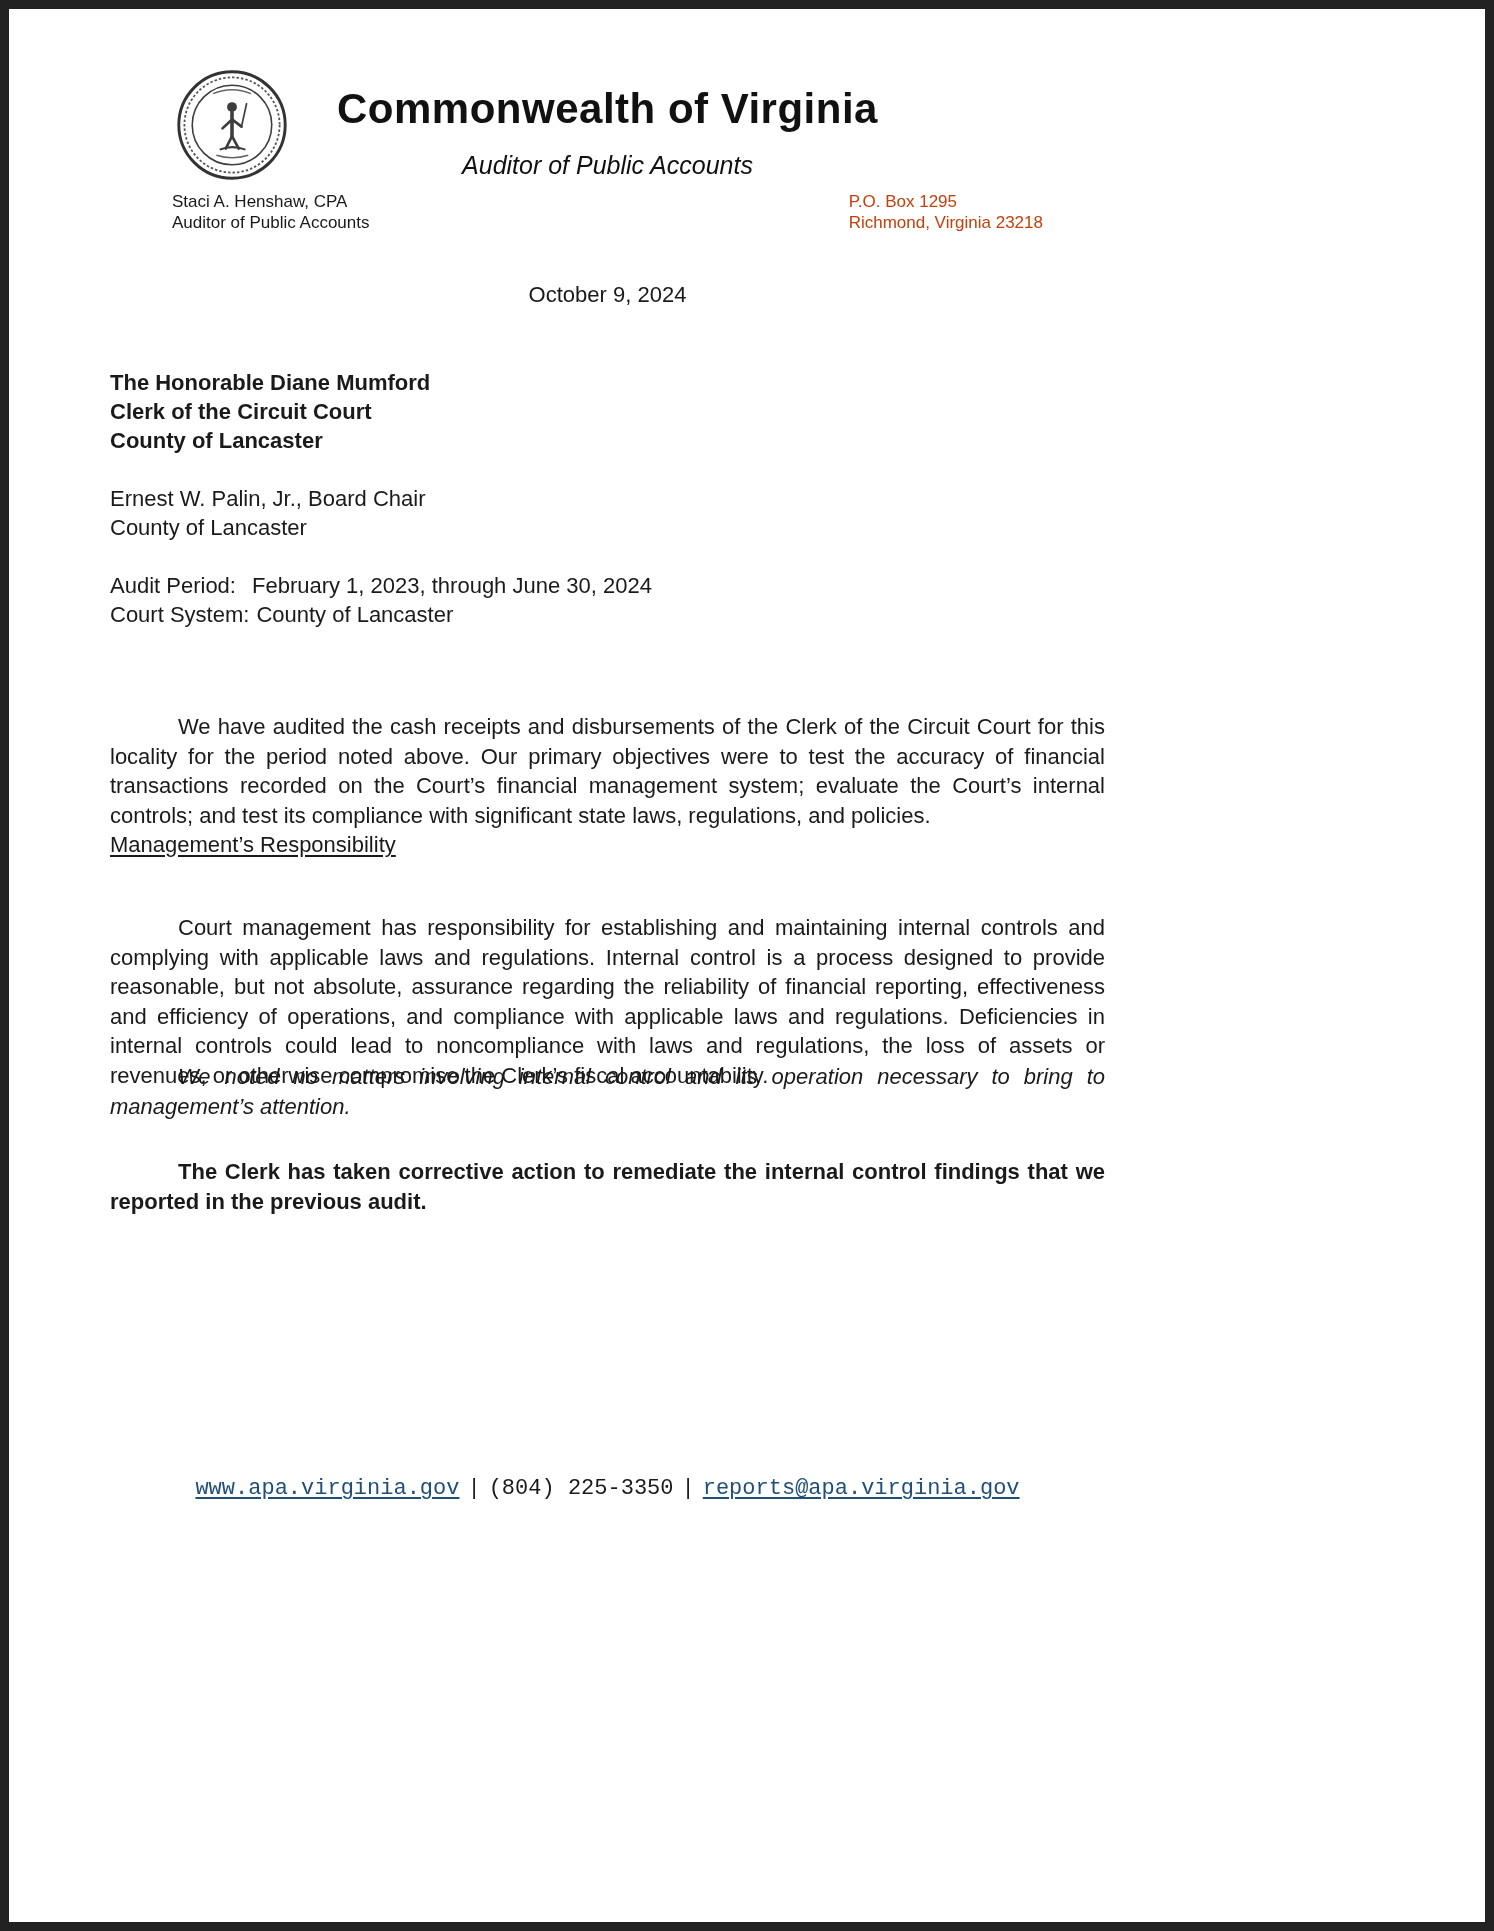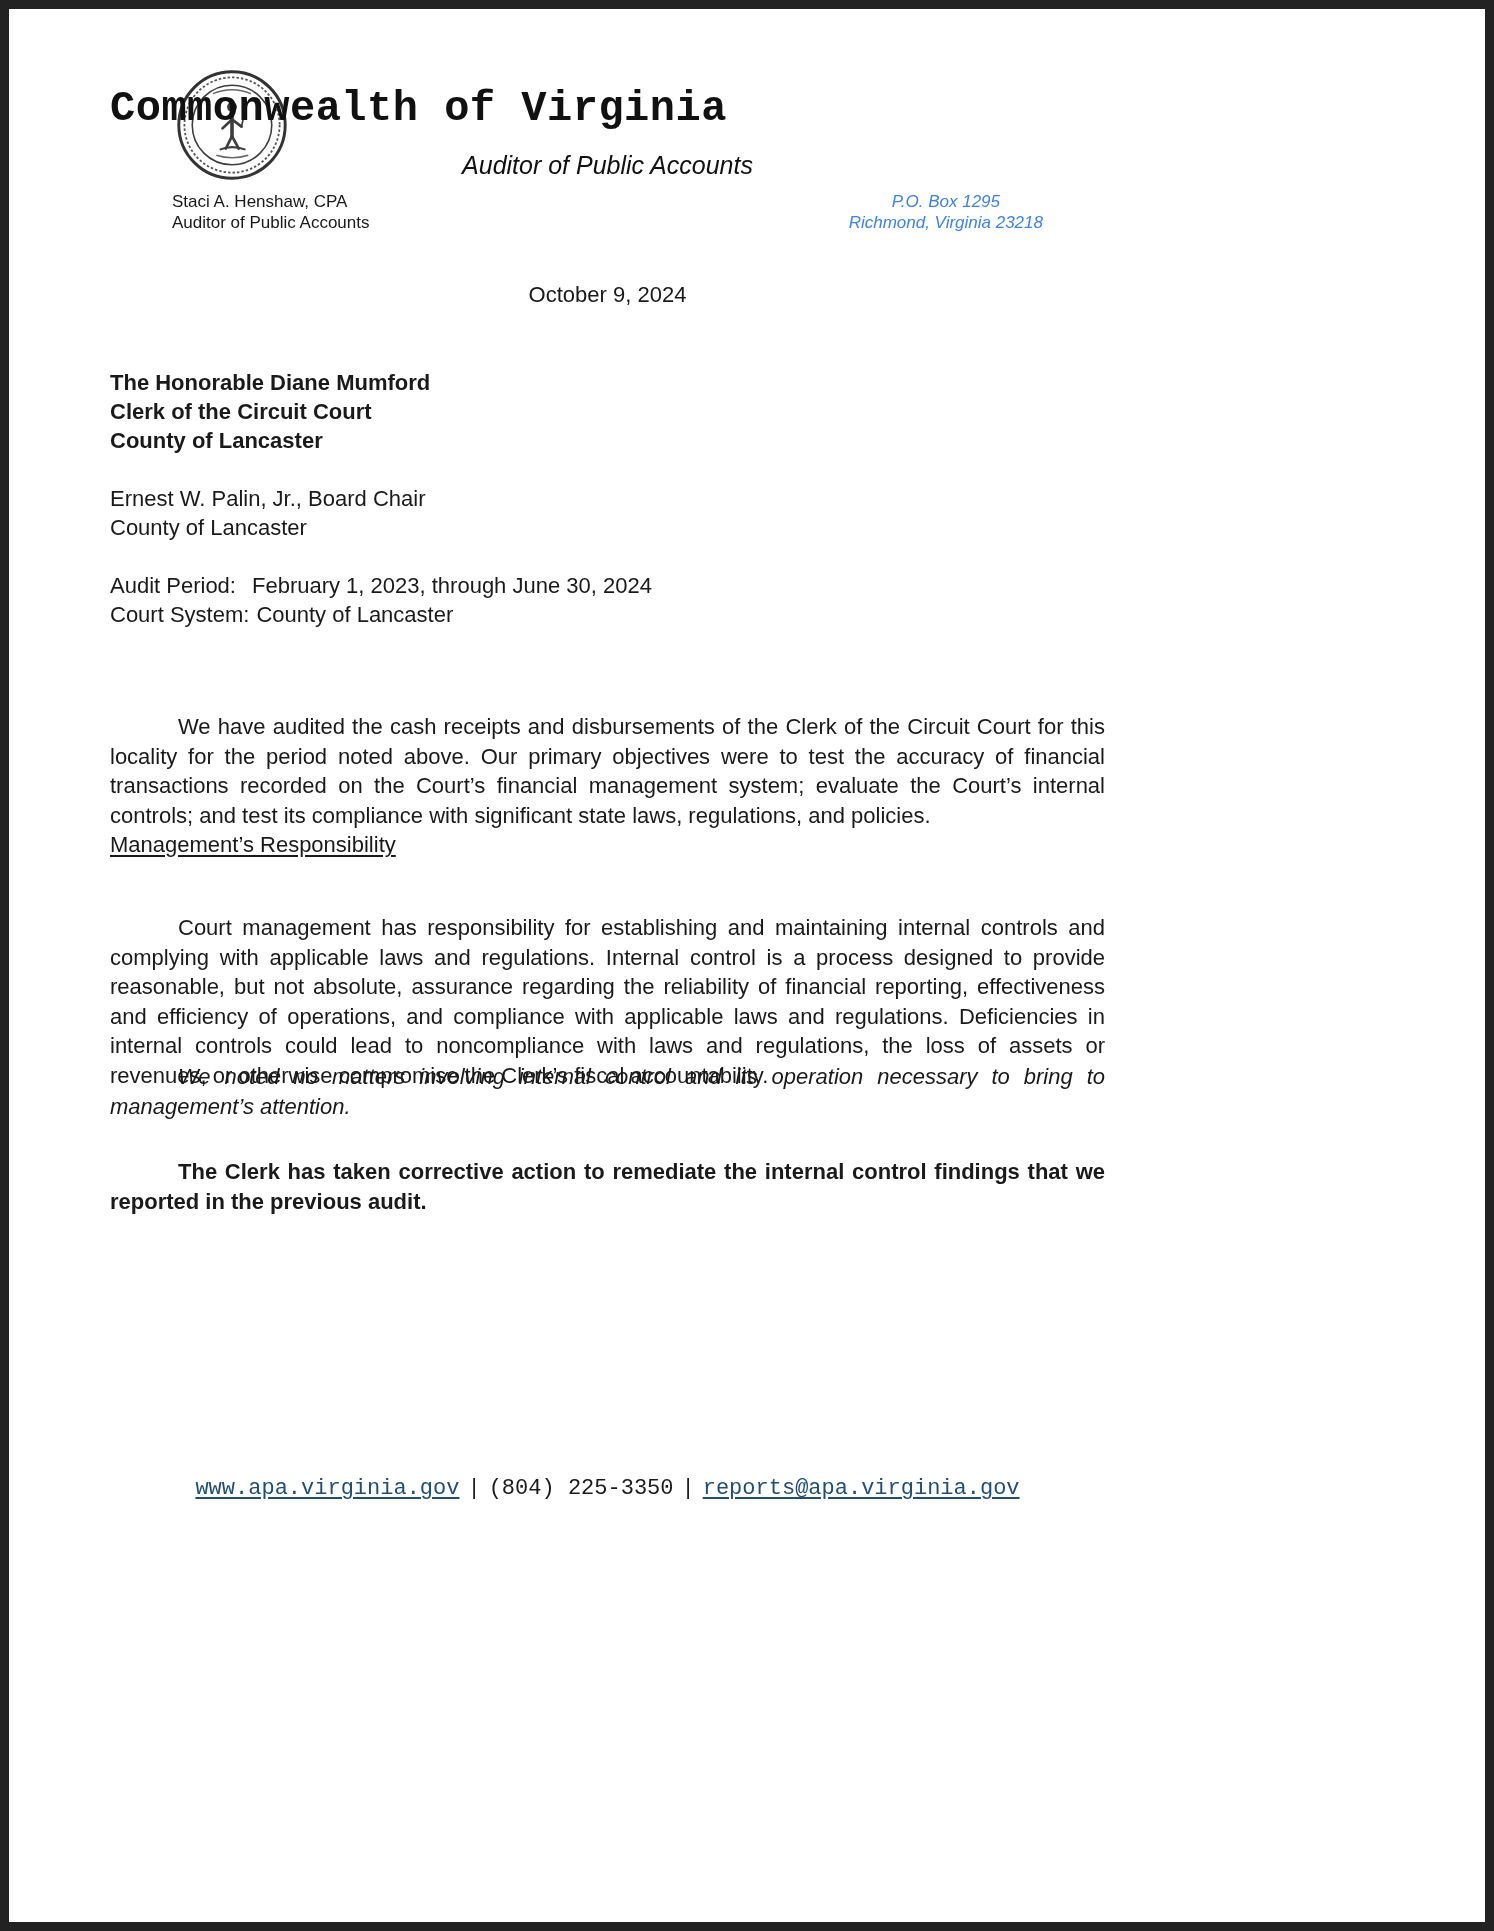--- a/index.html
+++ b/index.html
@@ -23,22 +23,22 @@
     left: 167px;
     top: 60px;
     width: 112px;
     height: 112px;
   }
   .doc-title {
     position: absolute;
     left: 101px;
     top: 76px;
     width: 995px;
-    text-align: left;
-    font-family: Liberation Mono, monospace;
+    text-align: center;
+    font-family: Liberation Sans, sans-serif;
     font-weight: 700;
     font-size: 42px;
     letter-spacing: 0.5px;
     color: #111111;
   }
   .doc-subtitle {
     position: absolute;
     left: 101px;
     top: 142px;
     width: 995px;
@@ -52,26 +52,25 @@
     left: 163px;
     top: 182px;
     font-size: 17px;
     line-height: 21px;
     color: #1a1a1a;
   }
   .po-block {
     position: absolute;
     right: 442px;
     top: 182px;
-    text-align: center;
+    text-align: left;
     font-size: 17px;
     line-height: 21px;
-    color: #3b82f6;
+    color: #c2410c;
     white-space: nowrap;
-    font-style: italic;
   }
   
   .date-line {
     position: absolute;
     left: 101px;
     top: 273px;
     width: 995px;
     text-align: center;
     font-size: 22px;
   }

